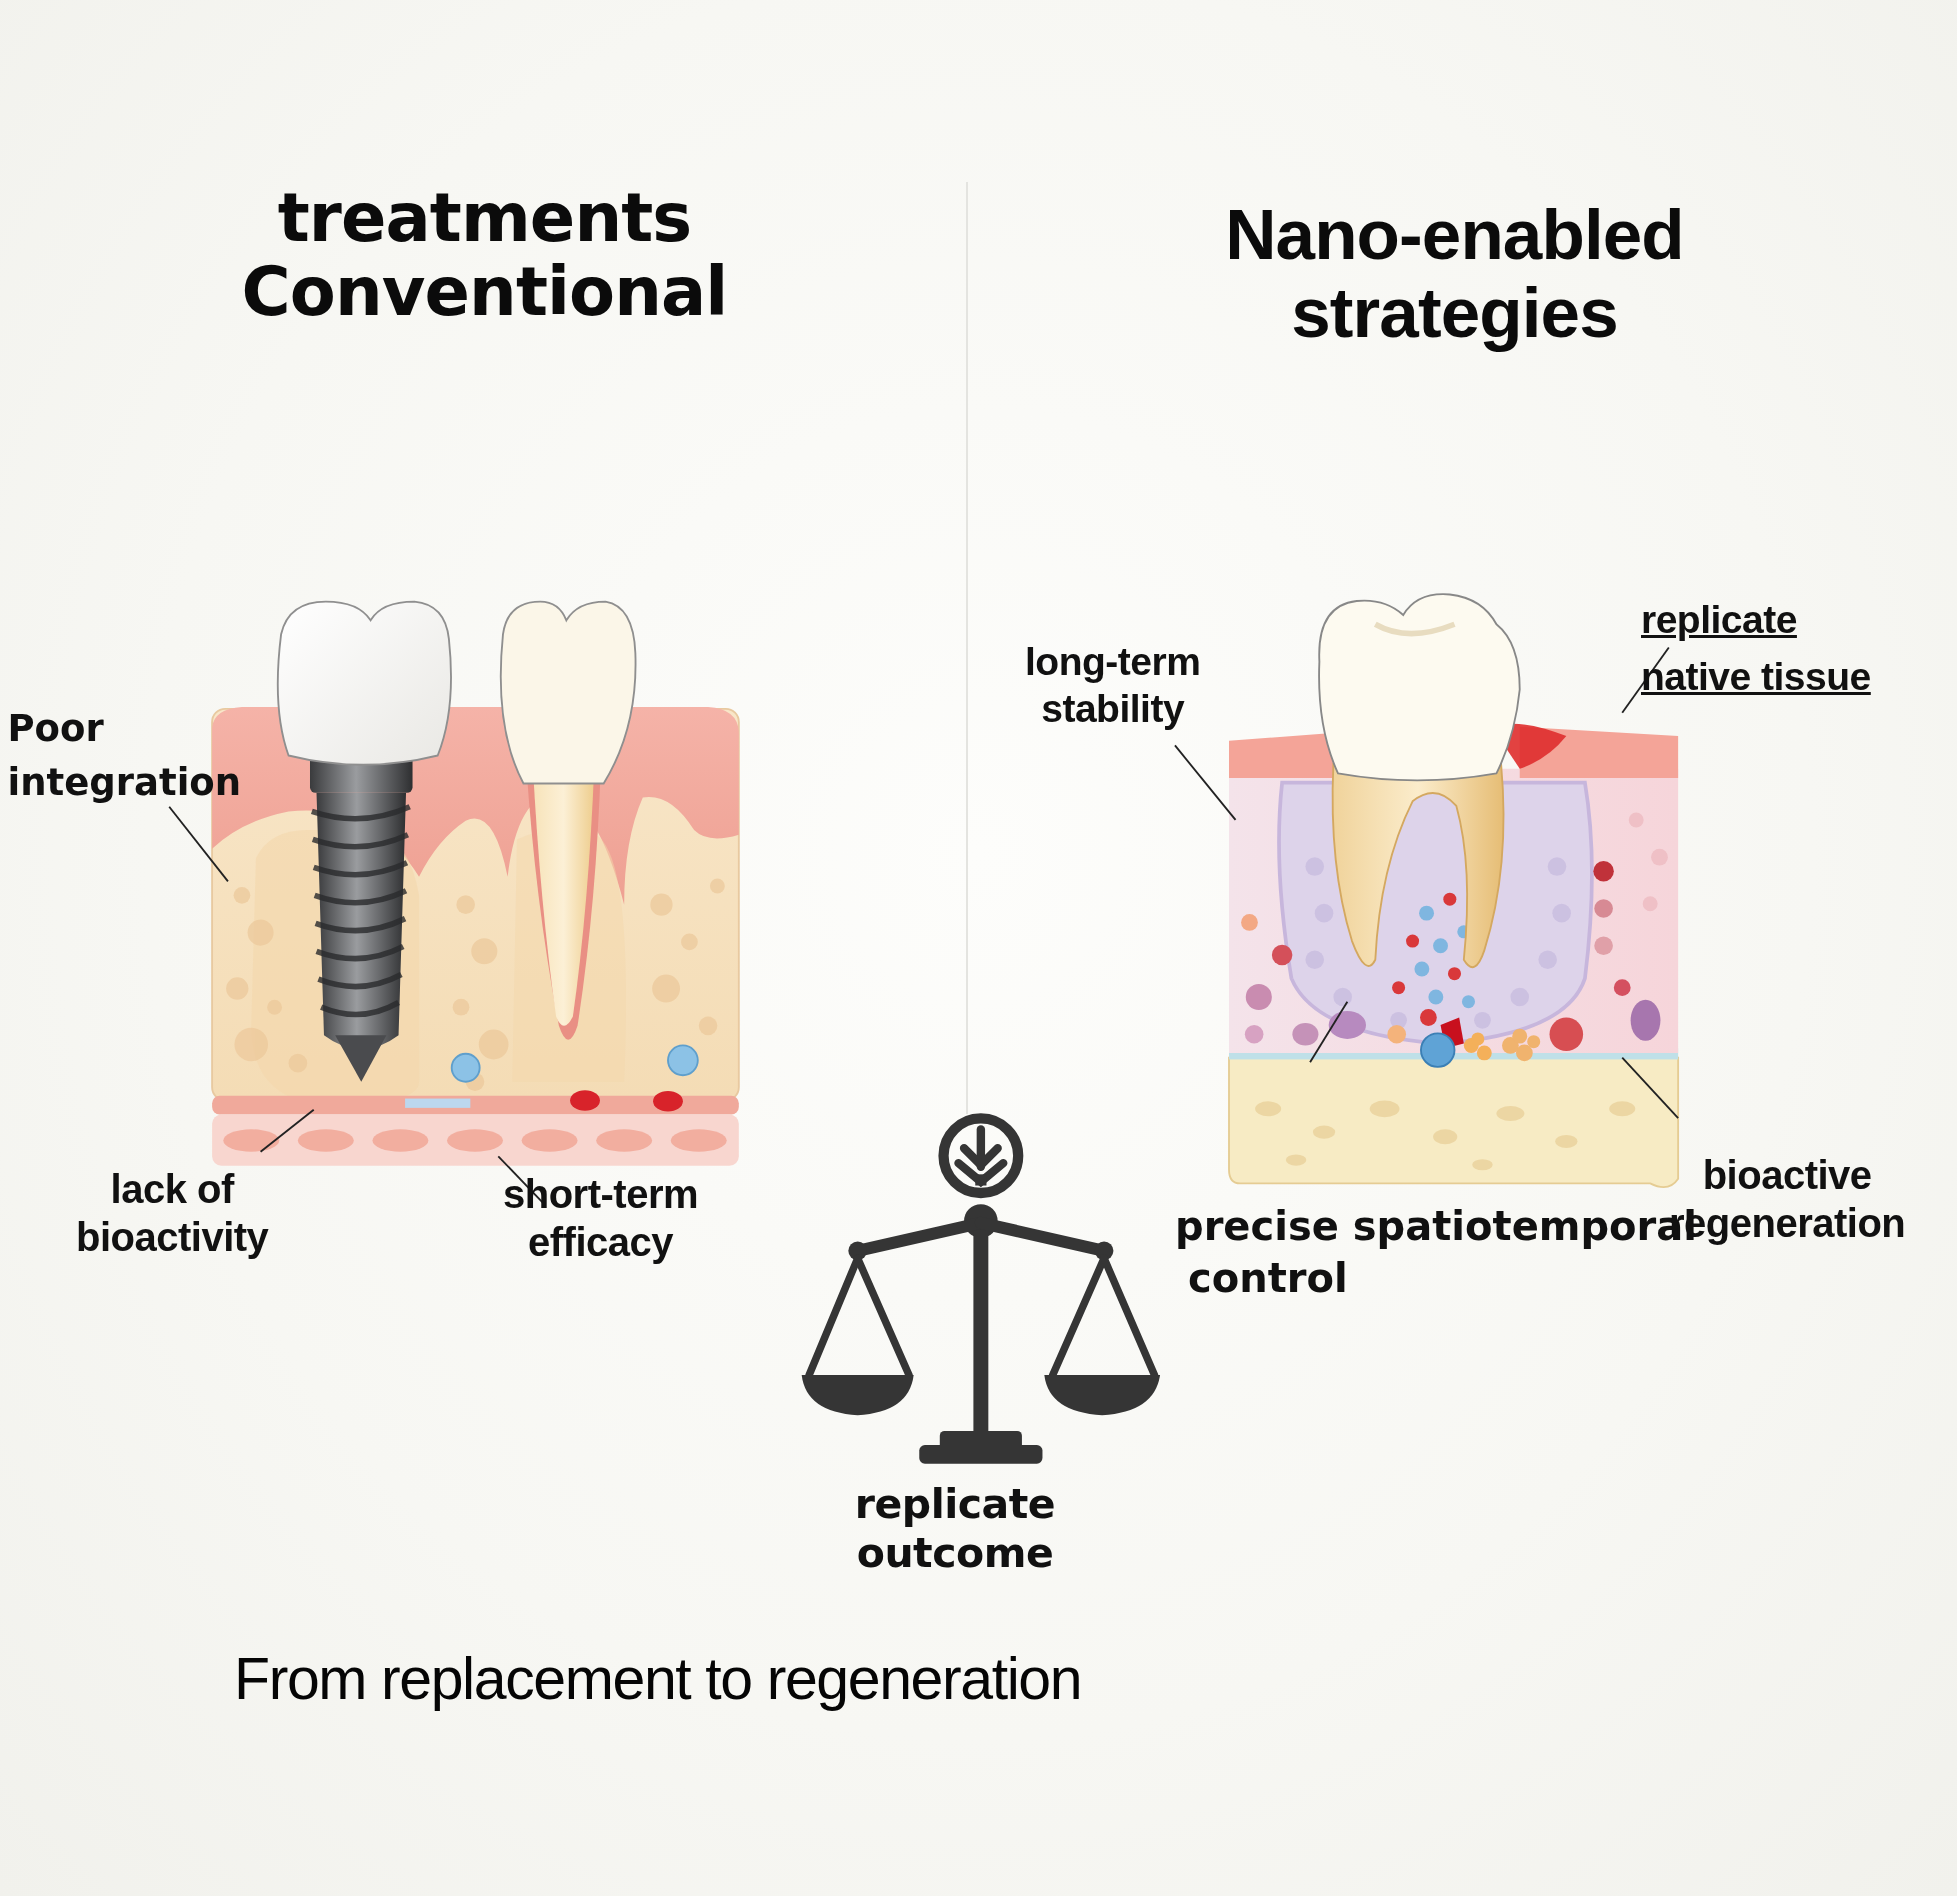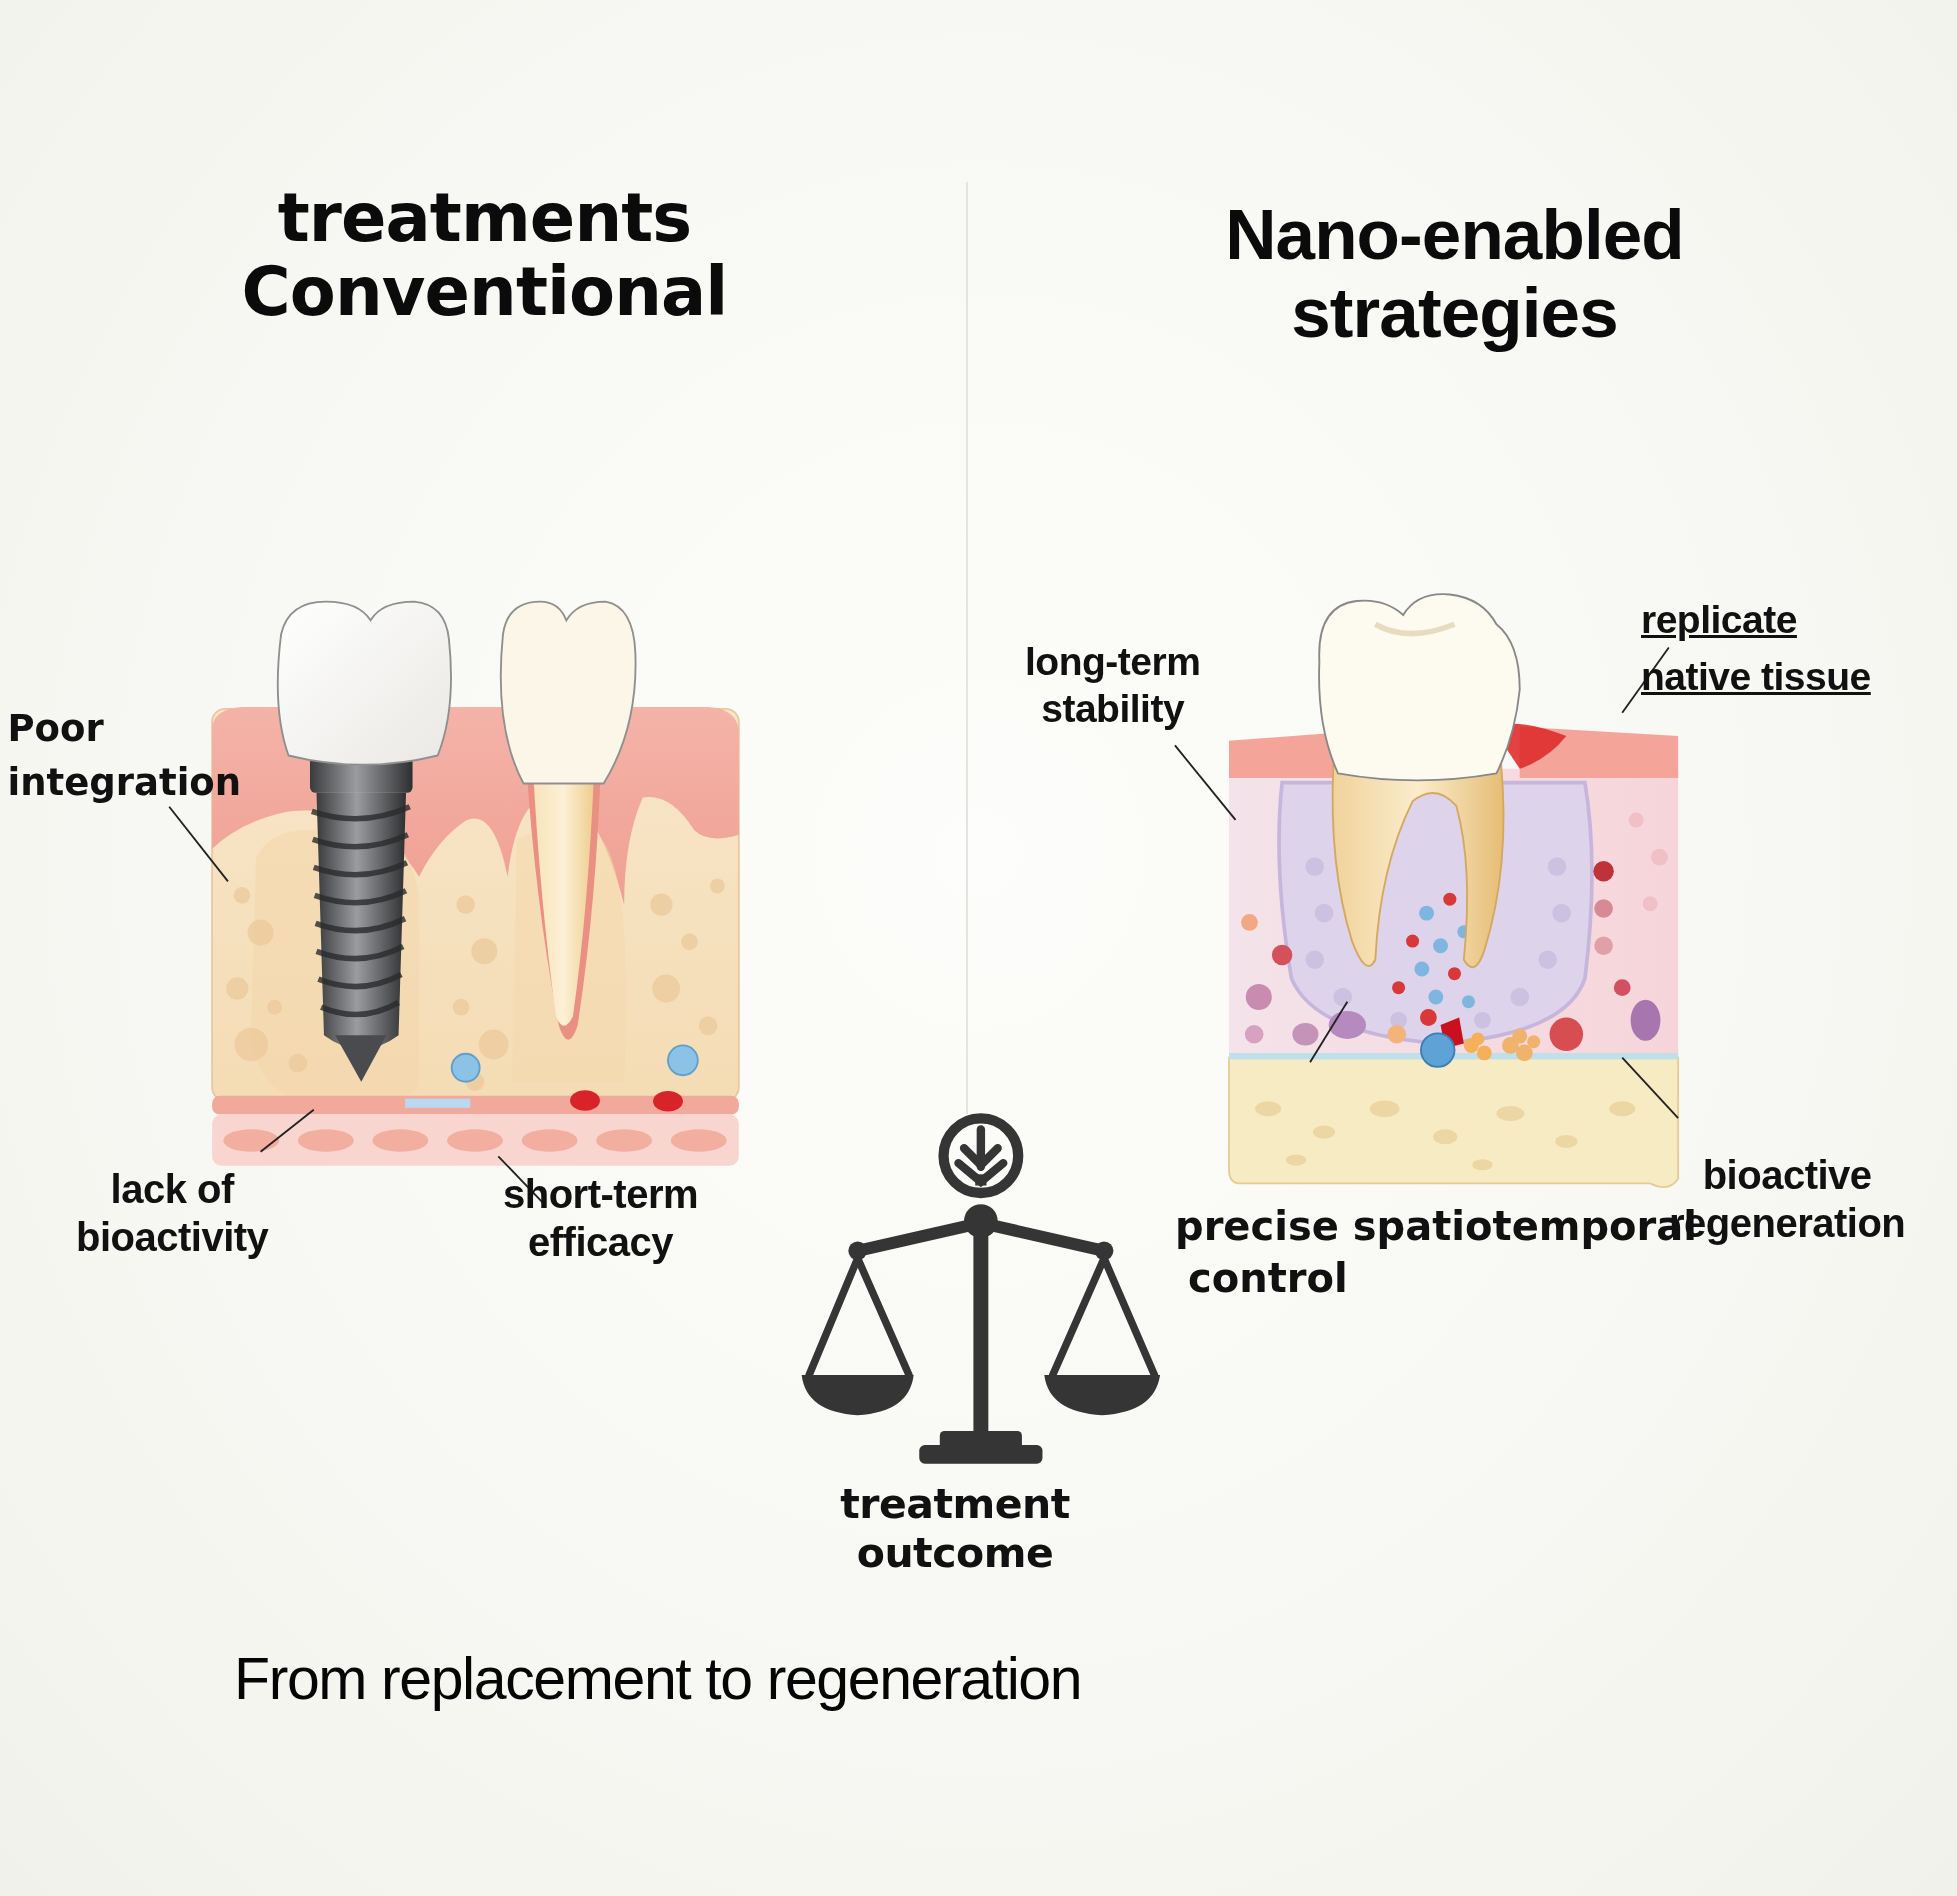--- a/index.html
+++ b/index.html
@@ -304,16 +304,16 @@
     <line x1="80" y1="160" x2="28" y2="285" stroke-width="8"></line>
     <line x1="80" y1="160" x2="135" y2="285" stroke-width="8"></line>
     <line x1="344" y1="160" x2="289" y2="285" stroke-width="8"></line>
     <line x1="344" y1="160" x2="398" y2="285" stroke-width="8"></line>
     <path d="M20,285 L140,285 Q135,325 80,328 Q25,325 20,285 Z" stroke="none"></path>
     <path d="M280,285 L404,285 Q398,325 342,328 Q285,325 280,285 Z" stroke="none"></path>
     <rect x="168" y="345" width="88" height="20" rx="5" stroke="none"></rect>
     <rect x="146" y="360" width="132" height="20" rx="6" stroke="none"></rect>
   </g>
 </svg>
-<div id="lbl-outcome" class="label">treatment outcome</div>
+<div id="lbl-outcome" class="label">replicate outcome</div>
 
 <div id="bottom-title">From replacement to regeneration</div>
 
 
 </body></html>

